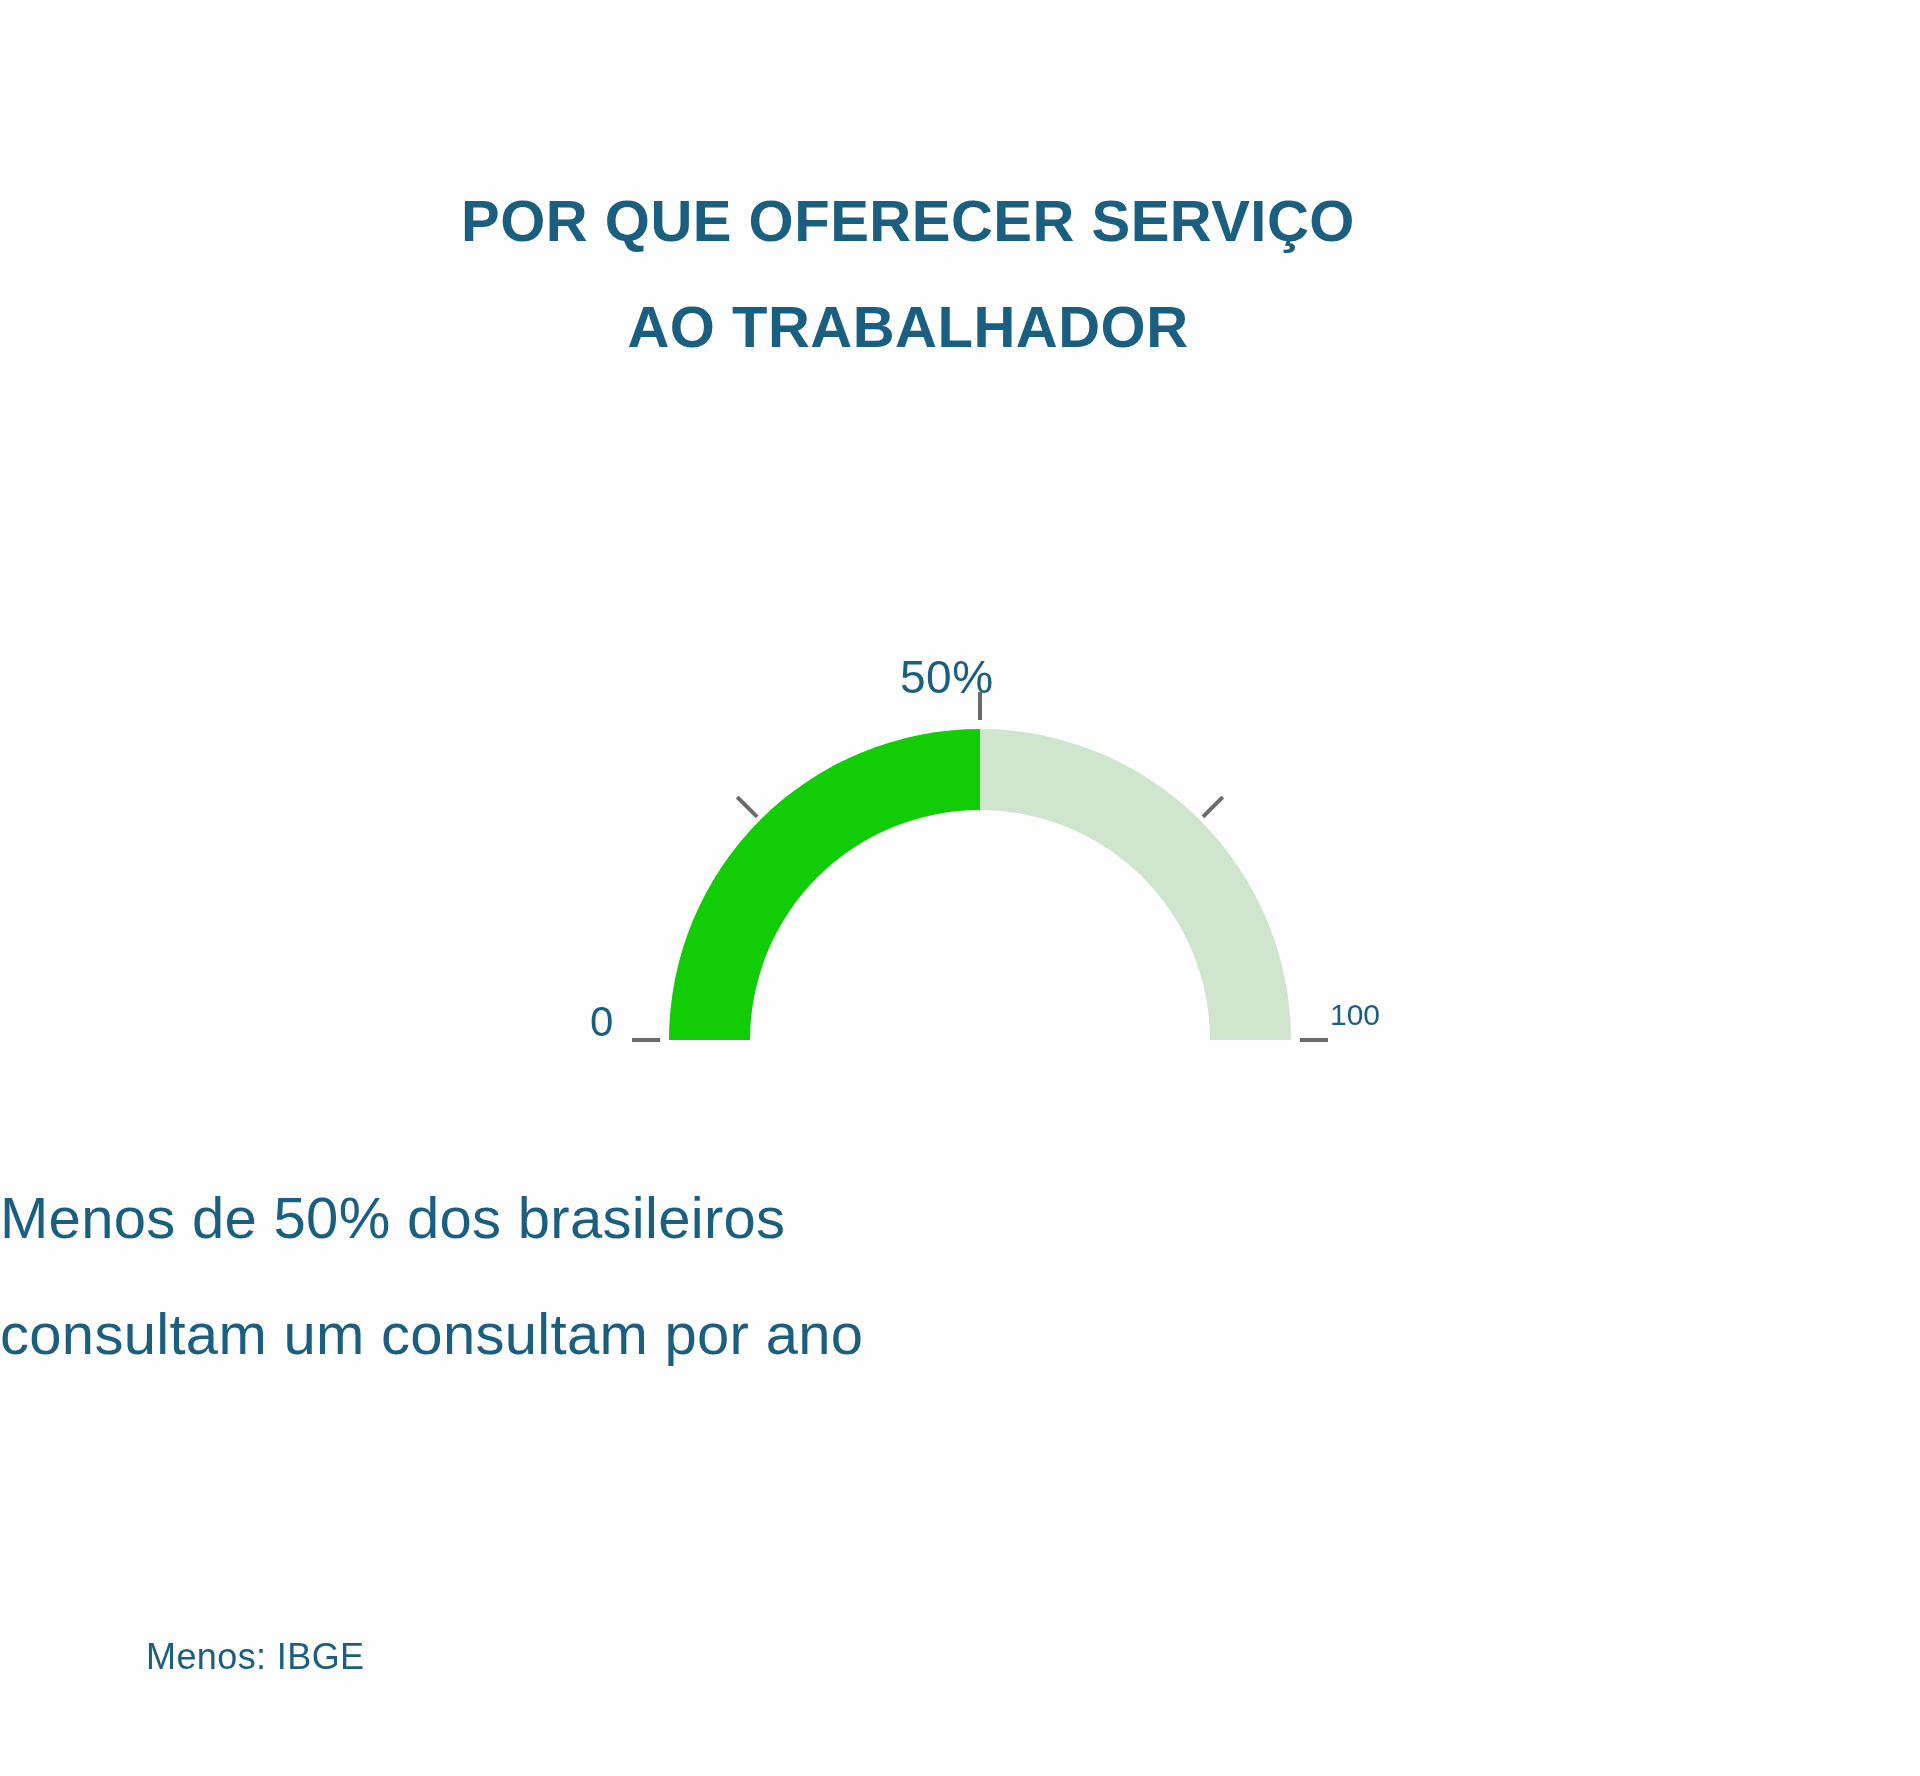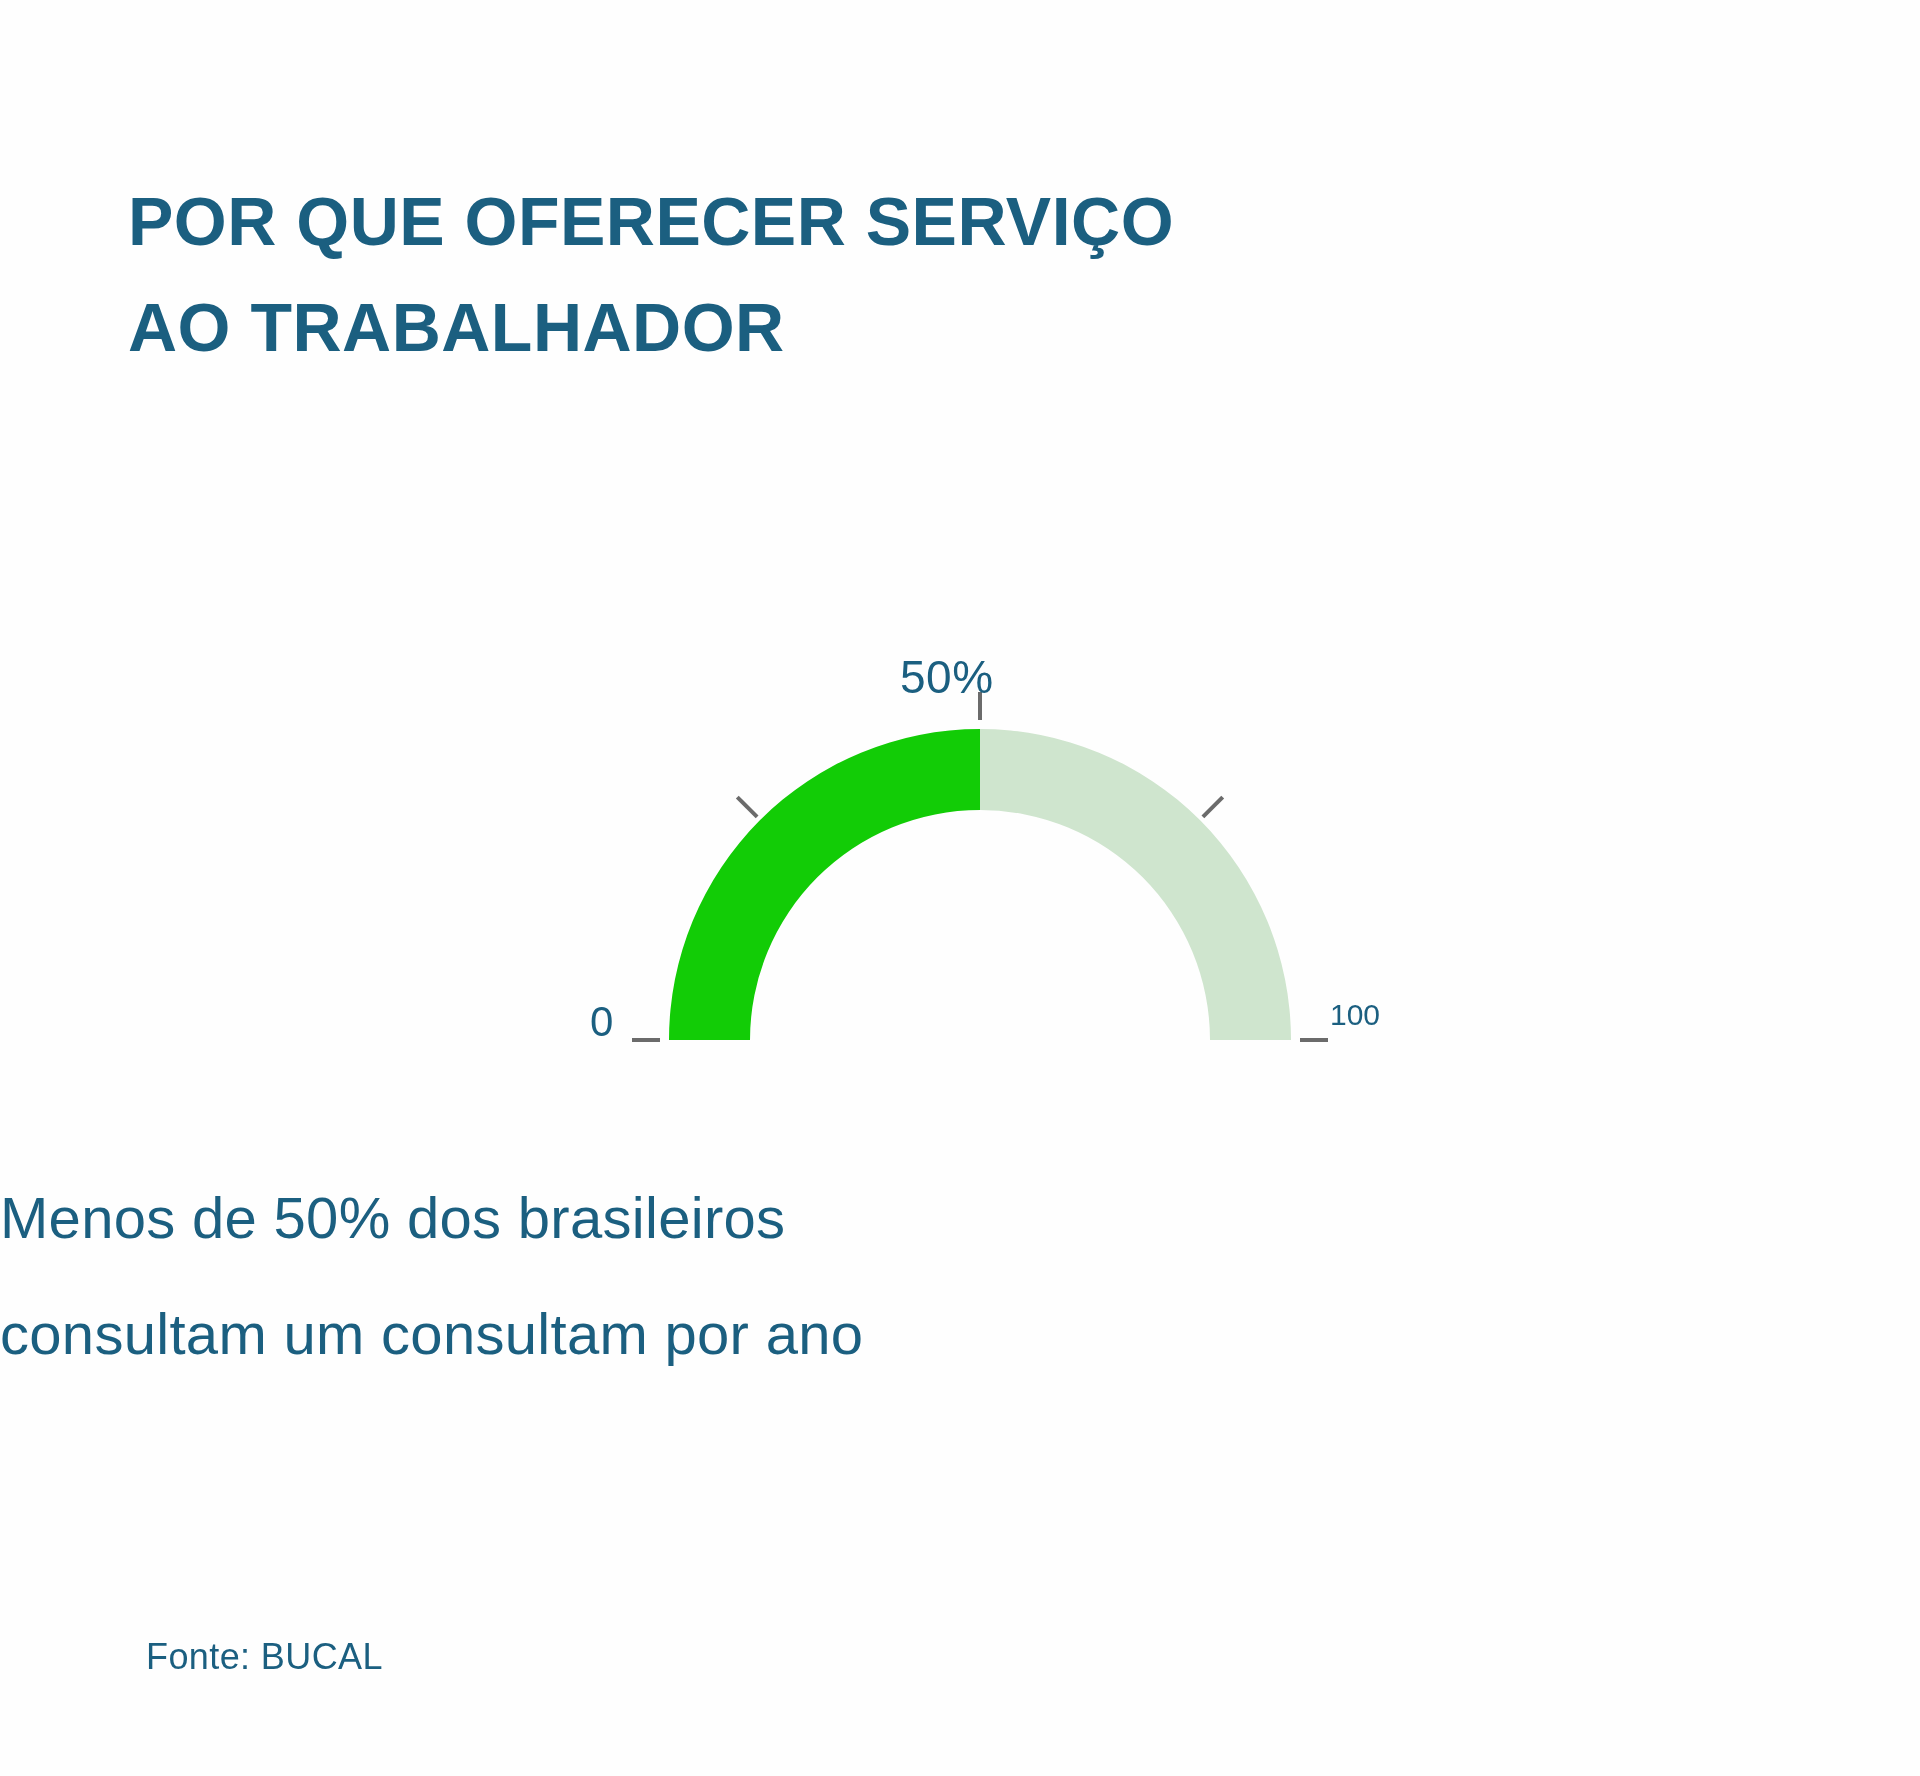--- a/index.html
+++ b/index.html
@@ -25,25 +25,26 @@
   
   .title-block {
     position: absolute;
     left: 128px;
     top: 168px;
     width: 1560px;
   }
   .title-line {
     font-family: "Liberation Sans", sans-serif;
     font-weight: 700;
-    font-size: 68px;
+    font-size: 58px;
     line-height: 106px;
     letter-spacing: 0.5px;
     color: #1b5f80;
     white-space: nowrap;
+    text-align: center;
   }
 
   
   .gauge-wrap {
     position: absolute;
     left: 0;
     top: 620px;
     width: 1920px;
     height: 470px;
     padding-left: 17px;
@@ -155,15 +156,15 @@
 
   <div class="gauge-min-label">0</div>
 
   <div class="gauge-max-label">100</div>
 
   <div class="caption">
     <div class="caption-line">Menos de 50% dos brasileiros</div>
     <div class="caption-line">consultam um consultam por ano</div>
   </div>
 
-  <div class="source">Fonte: BUCAL</div>
+  <div class="source">Menos: IBGE</div>
 
 </div>
 
 </body></html>

